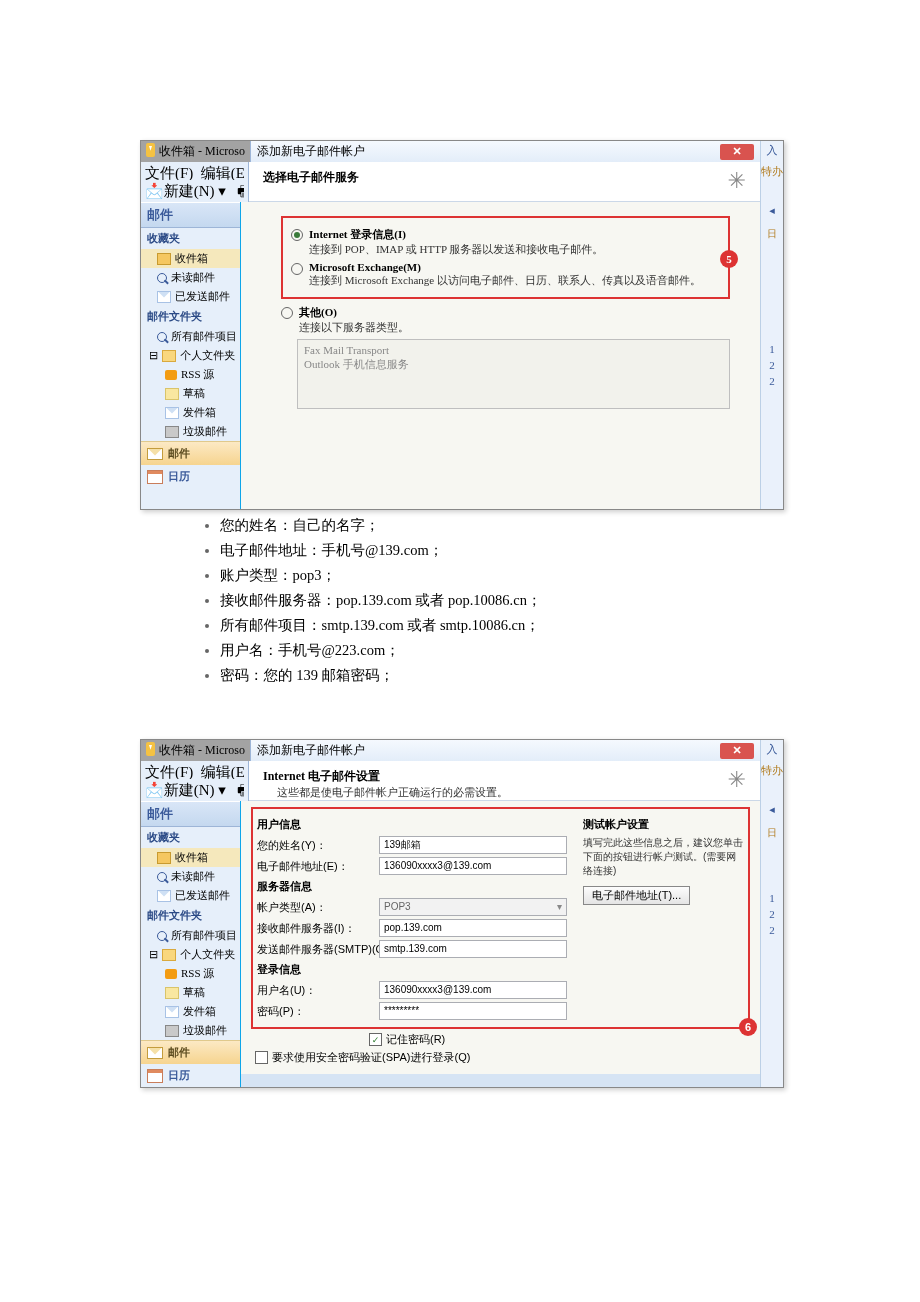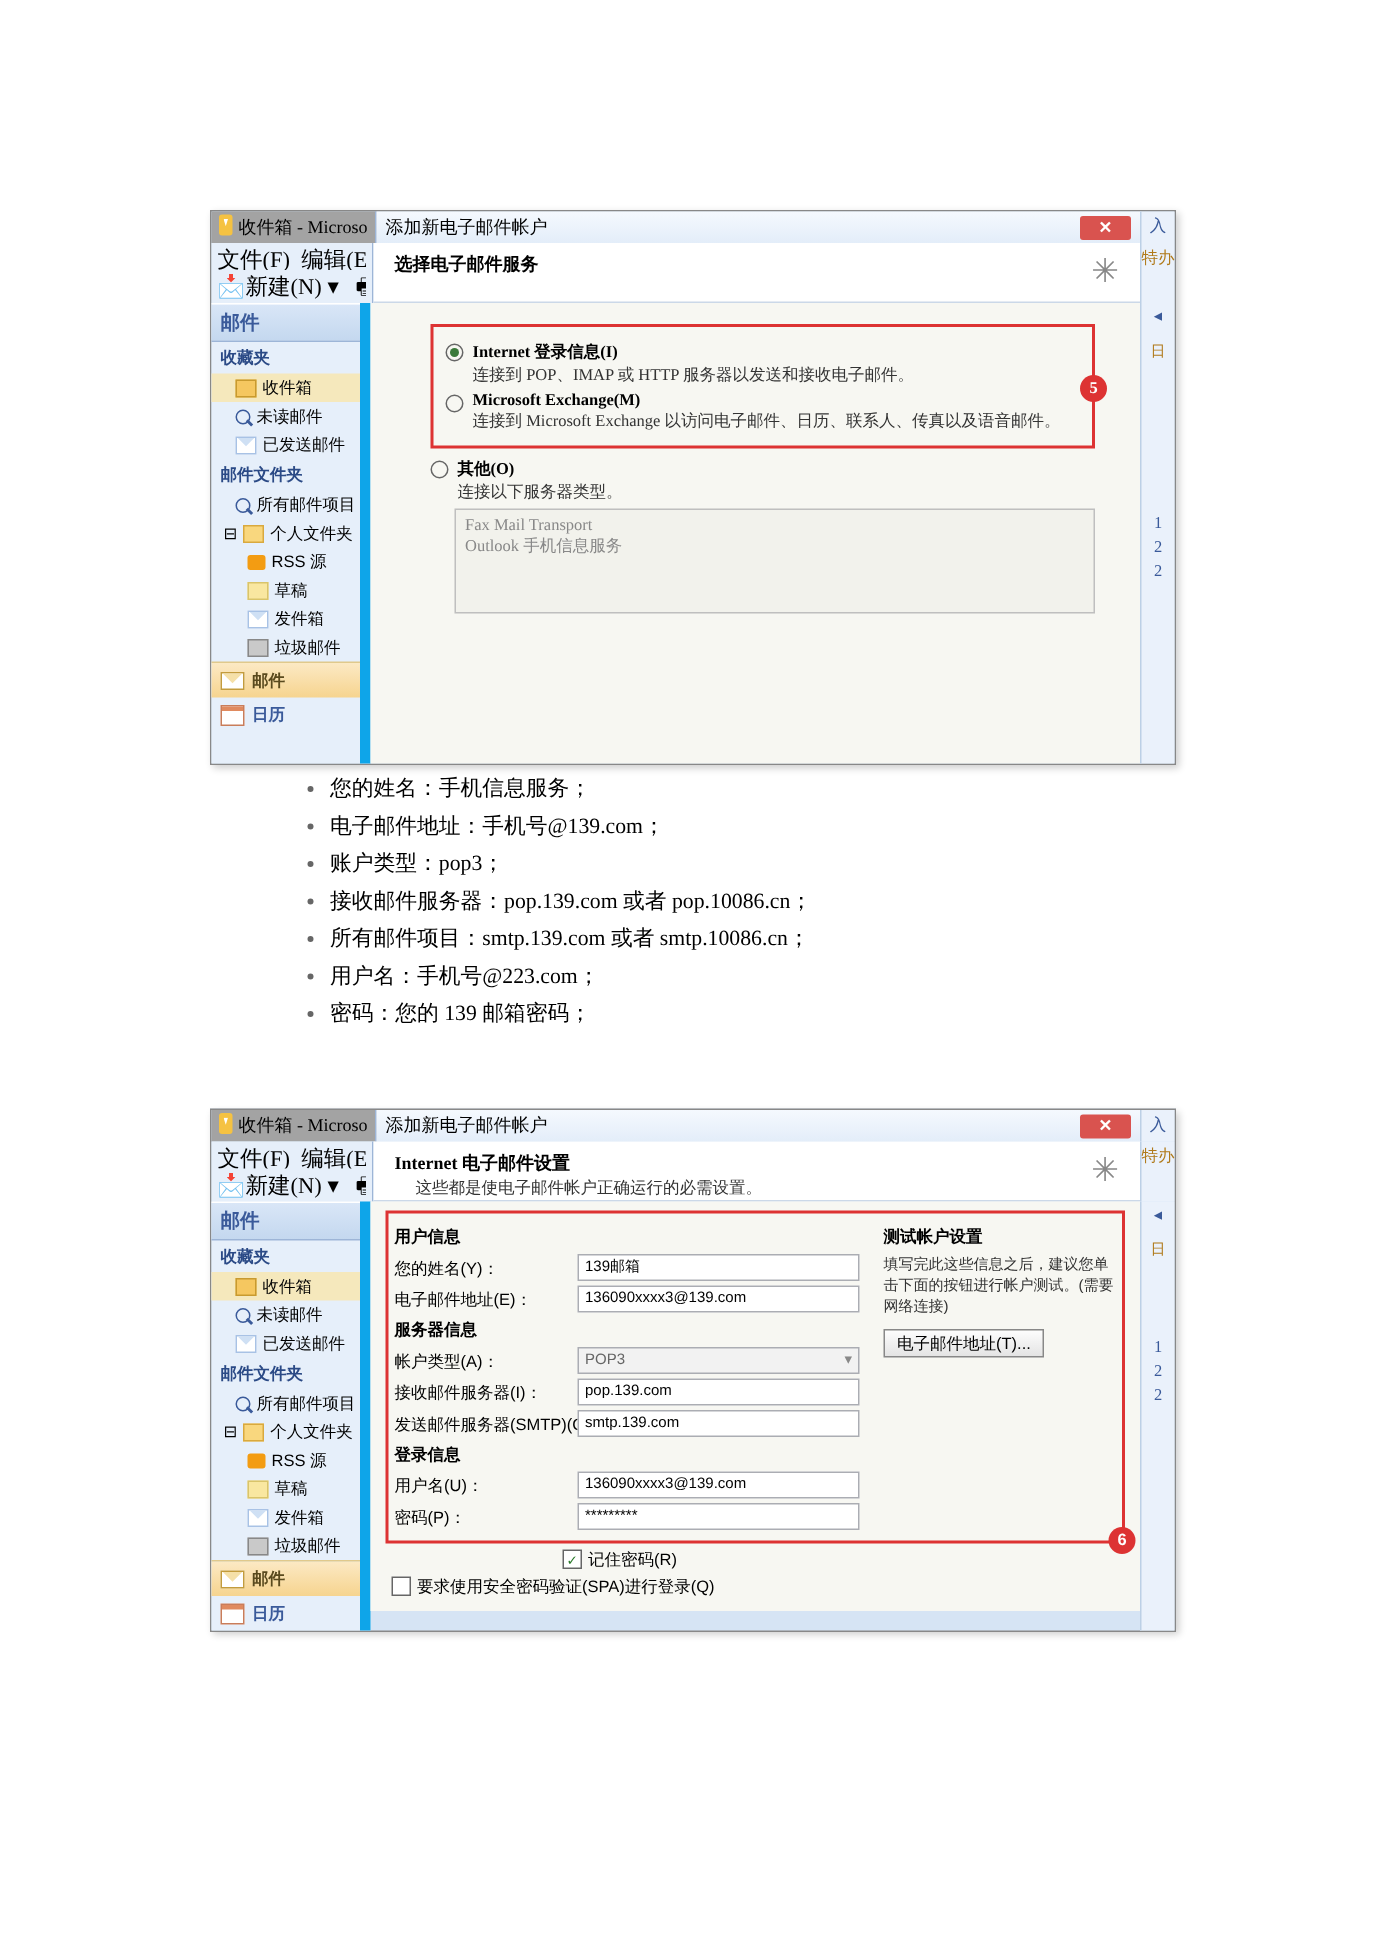--- a/index.html
+++ b/index.html
@@ -14,21 +14,21 @@
   .row2{display:flex;align-items:stretch;height:40px}
   .menus{width:99px;background:#e6effa;border-right:1px solid #9db5d7;font-family:Tahoma,SimSun;font-size:15px;display:flex;flex-direction:column;justify-content:flex-end;padding:2px 4px}
   .menus .mr{white-space:nowrap;overflow:hidden}
   .dlghead{flex:1;background:#fff;border-bottom:1px solid #cbd8e8;display:flex;align-items:flex-start;justify-content:space-between;padding:6px 14px}
   .dlghead b{font-family:SimSun;font-size:12px}
   .dlghead .sub{font-family:SimSun;font-size:11px;margin-left:14px;color:#333}
   .cursor{font-size:22px;color:#888}
   .sidecol{width:18px;background:#eaf1fb;border-left:1px solid #bcd0e6;font-family:SimSun;font-size:11px;color:#3a5a9a;display:flex;flex-direction:column;align-items:center}
   .sidecol .c{padding:2px 0}
   .row3{display:flex;align-items:stretch}
-  .nav{width:99px;background:#e6effa;border-right:7px solid #0ea5e9;font-family:Liberation Sans, sans-serif;font-size:11px}
+  .nav{width:99px;background:#e6effa;border-right:1px solid #0ea5e9;font-family:Liberation Serif, serif;font-size:11px}
   .navh{background:linear-gradient(#d9e6f7,#c4d8ef);font-weight:bold;font-size:13px;color:#3a5a9a;padding:3px 6px;border-top:1px solid #fff;border-bottom:1px solid #9db5d7}
   .navh2{font-weight:bold;color:#2b4a86;padding:3px 6px;font-size:11px}
   .navi{padding:2px 0 2px 16px;white-space:nowrap;overflow:hidden;display:flex;align-items:center;gap:4px}
   .navi.sel{background:#f5e8bc}
   .ico{width:12px;height:10px;display:inline-block}
   .ico.fld{background:#f5c760;border:1px solid #c89a2f}
   .ico.env{background:#fff;border:1px solid #a8c2e5;position:relative}
   .ico.env::after{content:"";position:absolute;inset:0;clip-path:polygon(0 0,100% 0,50% 60%);background:#cfe0f4}
   .ico.mag{border:1.5px solid #3a5a9a;border-radius:50%;width:8px;height:8px;position:relative}
   .ico.mag::after{content:"";position:absolute;width:5px;height:1.5px;background:#3a5a9a;top:7px;left:6px;transform:rotate(45deg)}
@@ -185,21 +185,21 @@
         <div style="flex:1"></div>
         <div class="c">1</div>
         <div class="c">2</div>
         <div class="c">2</div>
         <div style="height:120px"></div>
       </div>
     </div>
   </div>
 
   <ul class="bullets">
-    <li><span>  您的姓名：手机信息服务；</span></li>
+    <li><span>  您的姓名：自己的名字；</span></li>
     <li><span>电子邮件地址：手机号@139.com；</span></li>
     <li><span>账户类型：pop3；</span></li>
     <li><span>接收邮件服务器：pop.139.com 或者 pop.10086.cn；</span></li>
     <li><span>所有邮件项目：smtp.139.com 或者 smtp.10086.cn；</span></li>
     <li><span>用户名：手机号@223.com；</span></li>
     <li><span>密码：您的 139 邮箱密码；</span></li>
   </ul>
 
   <div style="height:48px"></div>
 

